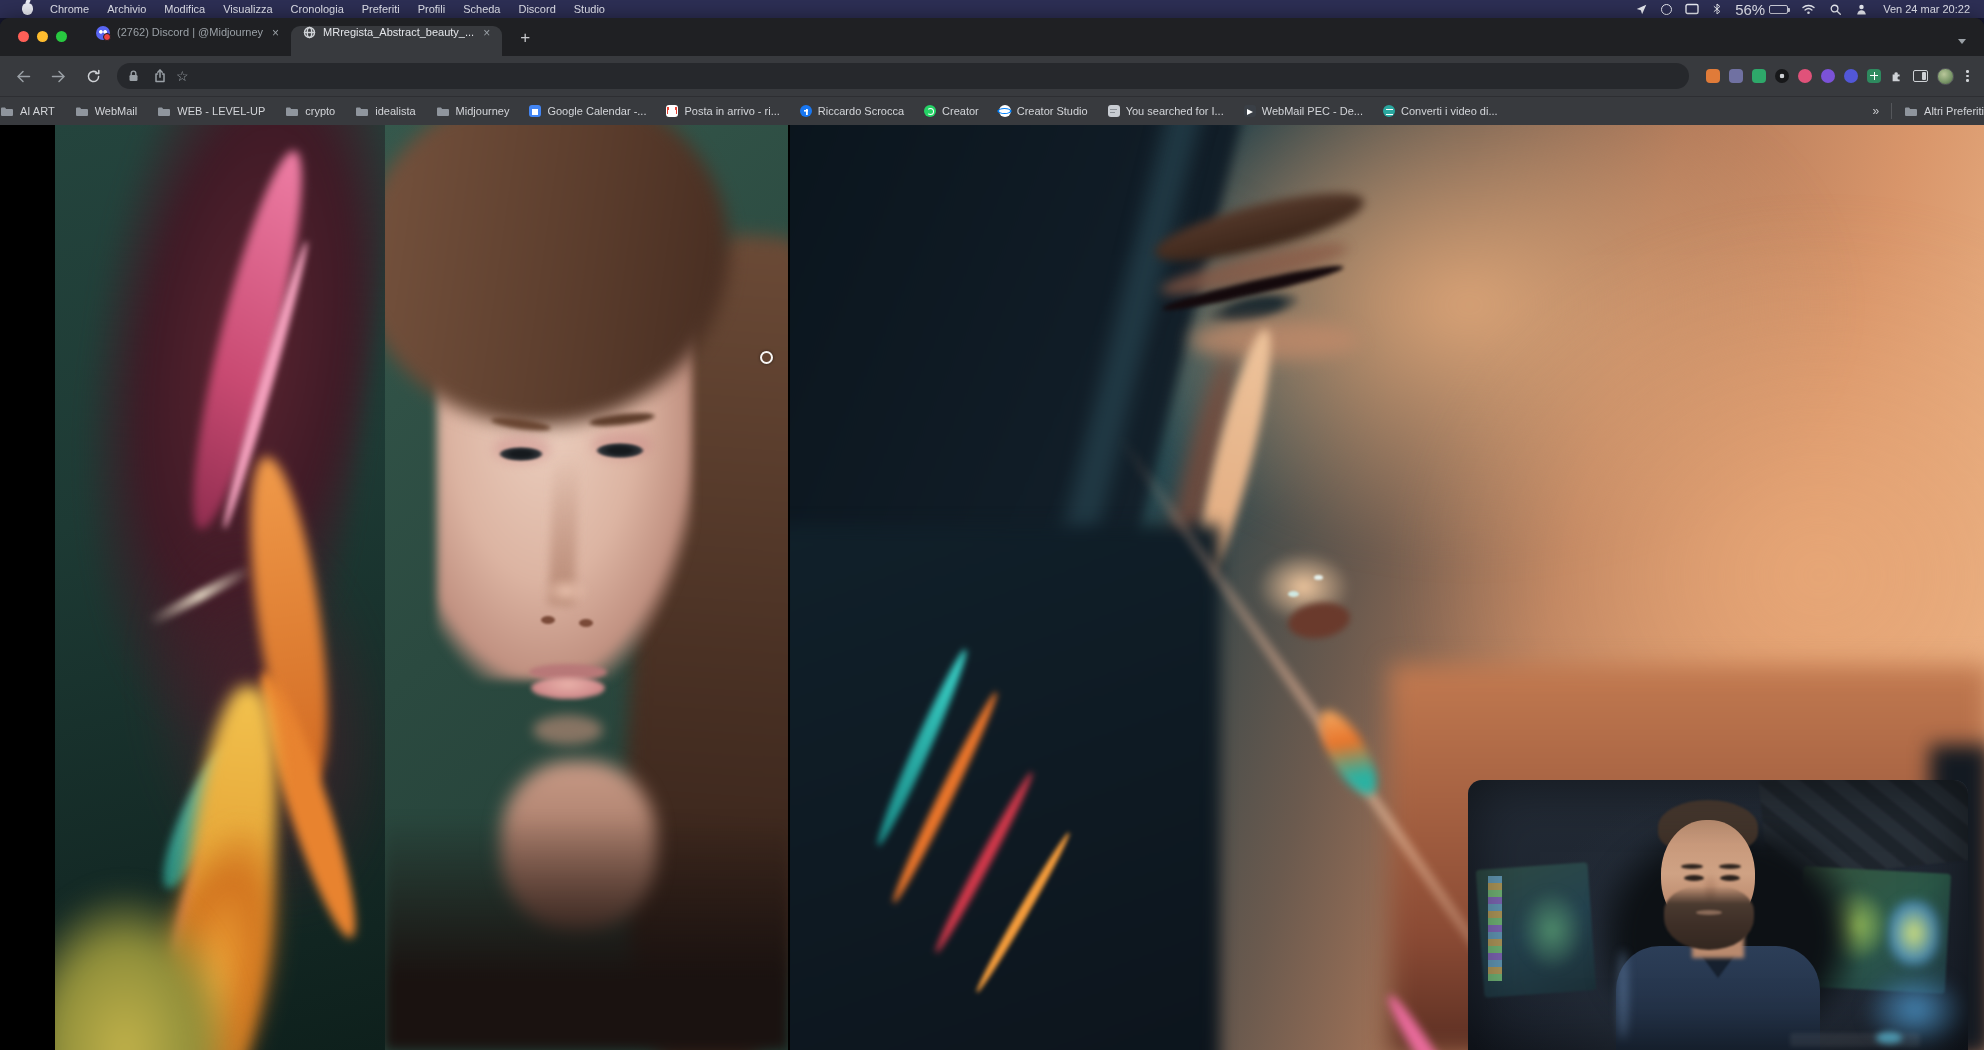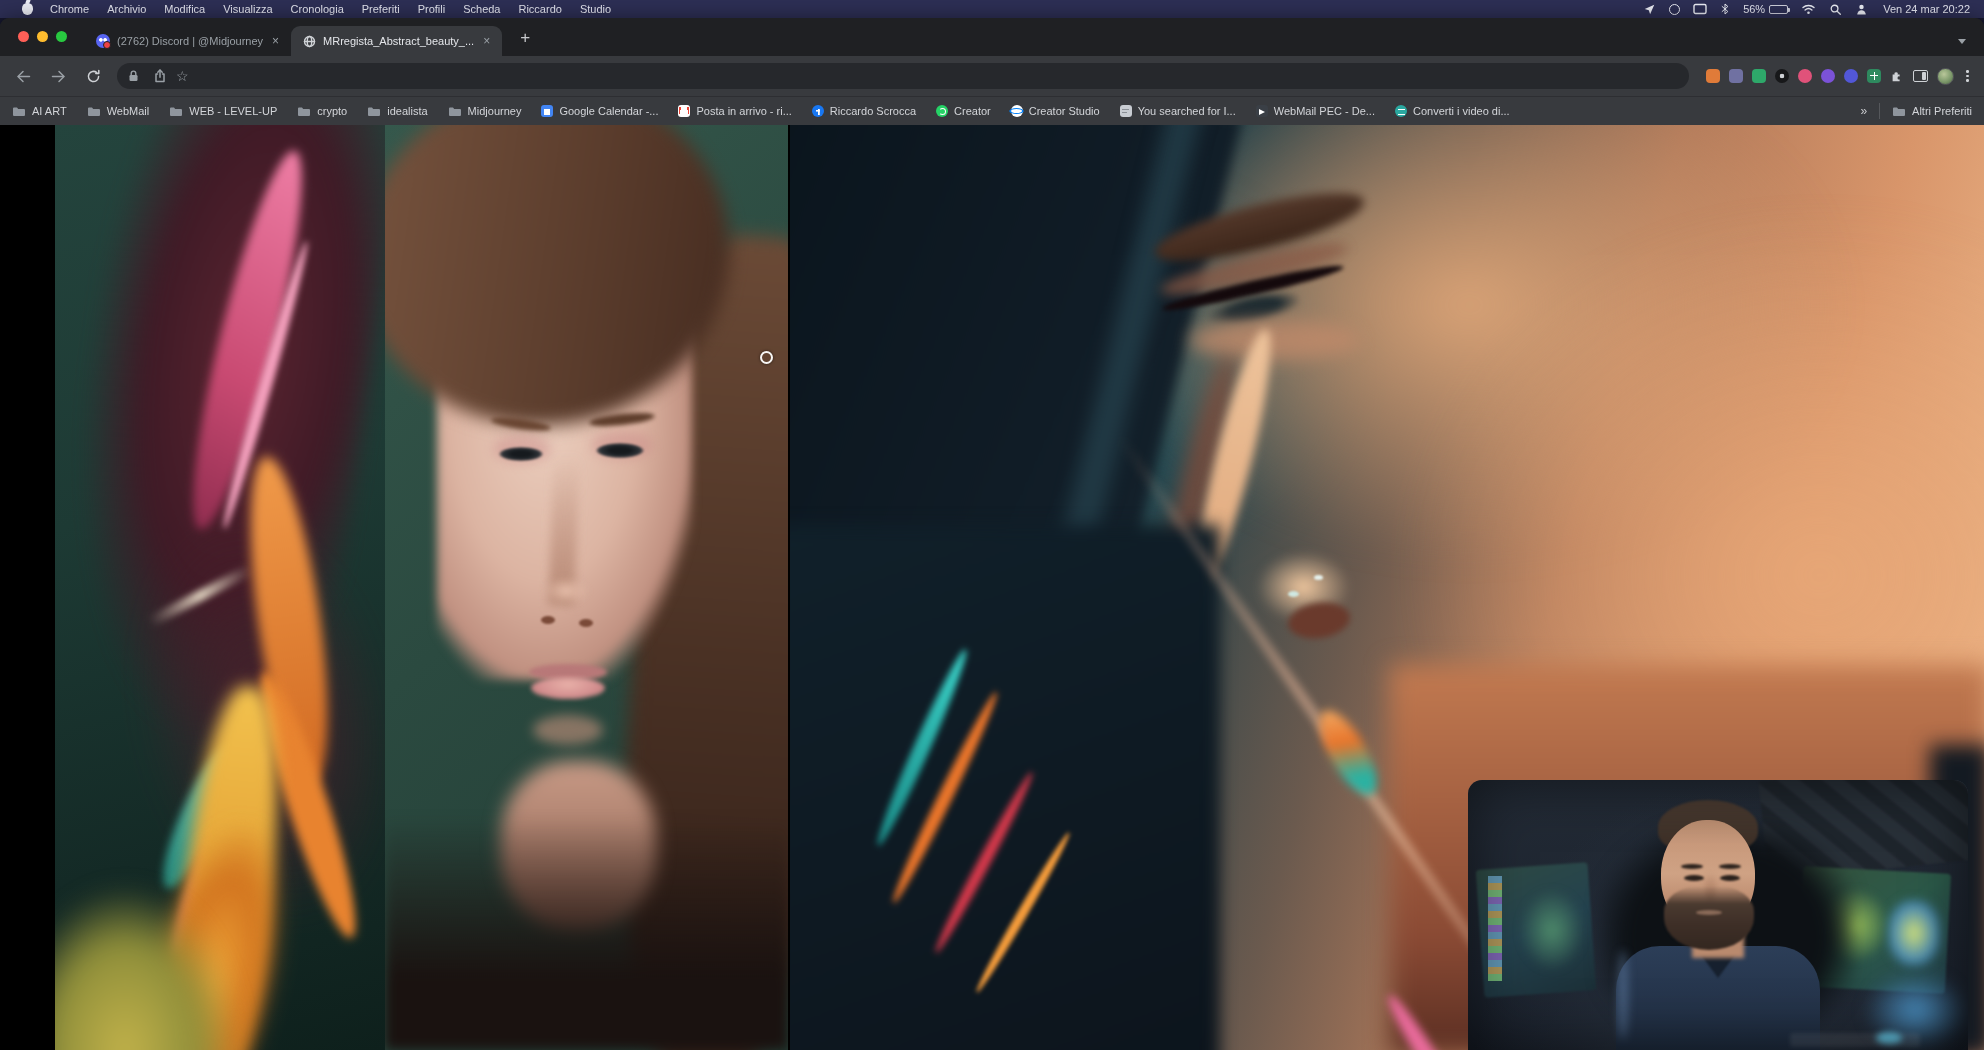--- a/index.html
+++ b/index.html
@@ -8,33 +8,33 @@
   
   .menubar{position:absolute;left:0;top:0;width:1984px;height:18px;background:#2d2f55;
     display:flex;align-items:center;padding:0 14px;color:#e6e7f2;font-size:11px}
   .apple{width:11px;height:12px;background:#eceef6;border-radius:45% 45% 48% 48%;position:relative;margin:0 8px 0 8px}
   .apple::before{content:"";position:absolute;left:4px;top:-4px;width:4px;height:5px;background:#eceef6;border-radius:60% 0 60% 0;transform:rotate(18deg)}
   .mi{padding:0 9px;white-space:nowrap}
   .mi.bold{font-weight:400}
   .mstat{margin-left:auto;display:flex;align-items:center;gap:13px}
   .msicon{display:inline-flex;align-items:center;justify-content:center}
   .ring{width:11px;height:11px;border:1.6px solid #eceef6;border-radius:50%}
-  .batt{display:flex;align-items:center;gap:4px;font-size:11px;color:#e6e7f2}
+  .batt{display:flex;align-items:center;gap:4px;font-size:15px;color:#e6e7f2}
   .battcase{width:19px;height:9px;border:1px solid #cfd0dd;border-radius:2px;position:relative;padding:1px}
   .battcase::after{content:"";position:absolute;right:-3px;top:2px;width:2px;height:4px;background:#cfd0dd;border-radius:0 1px 1px 0}
   .battfill{height:100%;width:56%;background:#eceef6;border-radius:1px}
   .clock{font-size:11px;white-space:nowrap;padding-left:2px}
   
   .window{position:absolute;left:0;top:18px;width:1984px;height:1032px;background:#1f2023;border-radius:9px 9px 0 0;overflow:hidden;box-shadow:0 4px 24px rgba(0,0,0,.6)}
   
   .tabbar{position:absolute;left:0;top:0;width:100%;height:38px;background:#1f2023;display:flex;align-items:flex-end;padding-left:84px}
   .lights{position:absolute;left:18px;top:13px;display:flex;gap:8px}
   .light{width:11px;height:11px;border-radius:50%}
   .lr{background:#ff5f57}.ly{background:#febc2e}.lg{background:#28c840}
-  .tab{height:30px;display:flex;align-items:center;gap:7px;padding:0 10px 0 12px;border-radius:9px 9px 0 0;
+  .tab{height:30px;display:flex;gap:7px;padding:0 10px 0 12px;border-radius:9px 9px 0 0;
     font-size:11px;color:#9aa0a6;max-width:250px;white-space:nowrap}
   .tab.active{background:#383a3e;color:#e4e6ea}
   .tab .ttl{overflow:hidden;text-overflow:ellipsis;max-width:178px}
   .tclose{font-size:12px;color:#9aa0a6;padding:0 2px;flex:0 0 auto}
   .fav-discord{width:14px;height:14px;border-radius:50%;background:#5865f2;position:relative;flex:0 0 auto;
     background-image:radial-gradient(circle at 35% 42%,#fff 1.4px,rgba(255,255,255,0) 2.2px),radial-gradient(circle at 65% 42%,#fff 1.4px,rgba(255,255,255,0) 2.2px)}
   .fav-discord::after{content:"";position:absolute;right:-1px;bottom:-1px;width:6px;height:6px;border-radius:50%;background:#ed4245;border:1px solid #1f2023}
   .newtab{margin-left:10px;margin-bottom:5px;width:26px;height:26px;border-radius:50%;display:flex;align-items:center;justify-content:center;color:#c8cacd;font-size:17px}
   .tabchev{position:absolute;right:18px;bottom:12px;width:0;height:0;border-left:4px solid transparent;border-right:4px solid transparent;border-top:5px solid #9aa0a6}
   
@@ -53,21 +53,21 @@
   .e4{background:#17181a;background-image:radial-gradient(circle at 50% 50%,#cfd2d6 2px,rgba(0,0,0,0) 2.6px)}
   .e5{background:#e0527a}.e6{background:#7b52d8}.e7{background:#5257d8}
   .e8{background:#2e8a5f;background-image:linear-gradient(#fff,#fff),linear-gradient(#fff,#fff);background-size:8px 1.4px,1.4px 8px;background-position:center center;background-repeat:no-repeat}
   .sidepanel{width:15px;height:12px;border:1.4px solid #cfd2d6;border-radius:2px;position:relative}
   .sidepanel::after{content:"";position:absolute;right:1px;top:1px;bottom:1px;width:4px;background:#cfd2d6;border-radius:1px}
   .avatar{width:17px;height:17px;border-radius:50%;background:radial-gradient(circle at 40% 35%,#b9c79a 0%,#7e9a6c 55%,#4c6242 100%);border:1px solid #55575b}
   .kebab{display:flex;flex-direction:column;gap:2px;padding:0 3px}
   .kebab i{width:2.6px;height:2.6px;border-radius:50%;background:#cfd2d6}
   
   .bmbar{position:absolute;left:0;top:78px;width:100%;height:29px;background:#383a3e;border-top:1px solid #2d2e32;
-    display:flex;align-items:center;padding:0 12px;gap:20px;font-size:11px;color:#d3d5d9}
+    display:flex;align-items:center;padding:0 0;gap:20px;font-size:11px;color:#d3d5d9}
   .bm{display:flex;align-items:center;gap:6px;white-space:nowrap}
   .bicon{width:14px;height:12px;display:inline-flex;align-items:center;justify-content:center;flex:0 0 auto}
   .fav{width:12px;height:12px;border-radius:3px;flex:0 0 auto;position:relative}
   .f-gcal{background:#4285f4;background-image:linear-gradient(#fff,#fff);background-size:6px 6px;background-position:center 4px;background-repeat:no-repeat}
   .f-gmail{background:#fff;background-image:linear-gradient(100deg,#ea4335 2px,rgba(0,0,0,0) 2px),linear-gradient(-100deg,#ea4335 2px,rgba(0,0,0,0) 2px);background-size:6px 7px;background-position:1px 2px,5px 2px;background-repeat:no-repeat}
   .f-fb{background:#1877f2;border-radius:50%;background-image:linear-gradient(#fff,#fff),linear-gradient(#fff,#fff);background-size:1.8px 6px,4px 1.6px;background-position:6px 4px,4.6px 5px;background-repeat:no-repeat}
   .f-wa{background:#25d366;border-radius:50%}
   .f-wa::after{content:"";position:absolute;inset:2.5px;border:1.6px solid #fff;border-radius:50%;border-left-color:rgba(255,255,255,0)}
   .f-meta{background:#fff;border-radius:50%}
   .f-meta::after{content:"";position:absolute;inset:3px 1.5px;border:1.5px solid #0080fb;border-radius:50%;transform:scaleX(1.6)}
@@ -198,21 +198,21 @@
 <div class="menubar">
   <span class="apple"></span>
   <span class="mi bold">Chrome</span>
   <span class="mi">Archivio</span>
   <span class="mi">Modifica</span>
   <span class="mi">Visualizza</span>
   <span class="mi">Cronologia</span>
   <span class="mi">Preferiti</span>
   <span class="mi">Profili</span>
   <span class="mi">Scheda</span>
-  <span class="mi">Riccardo</span>
+  <span class="mi">Discord</span>
   <span class="mi">Studio</span>
   <span class="mstat">
     <span class="msicon">
       <svg width="13" height="13" viewBox="0 0 15 15">
           <polygon class="fw" points="13,2 2,6.8 6.7,8.3 8.2,13"></polygon>
         </svg>
     </span>
     <span class="msicon">
         <span class="ring"></span>
       </span>

